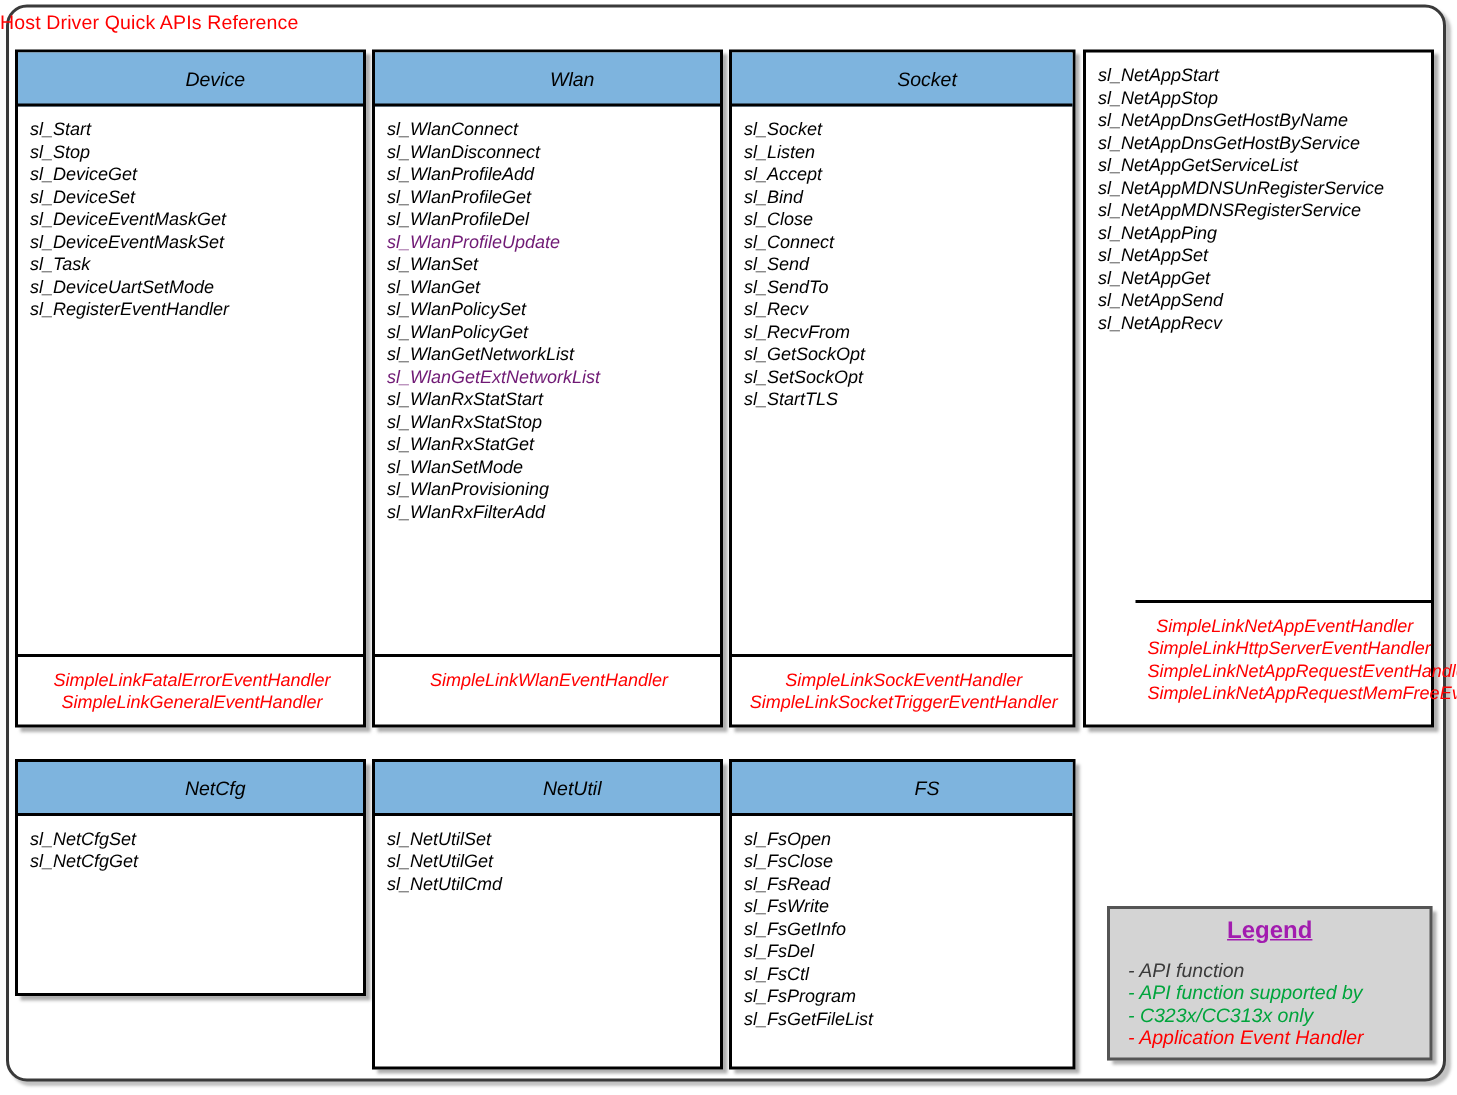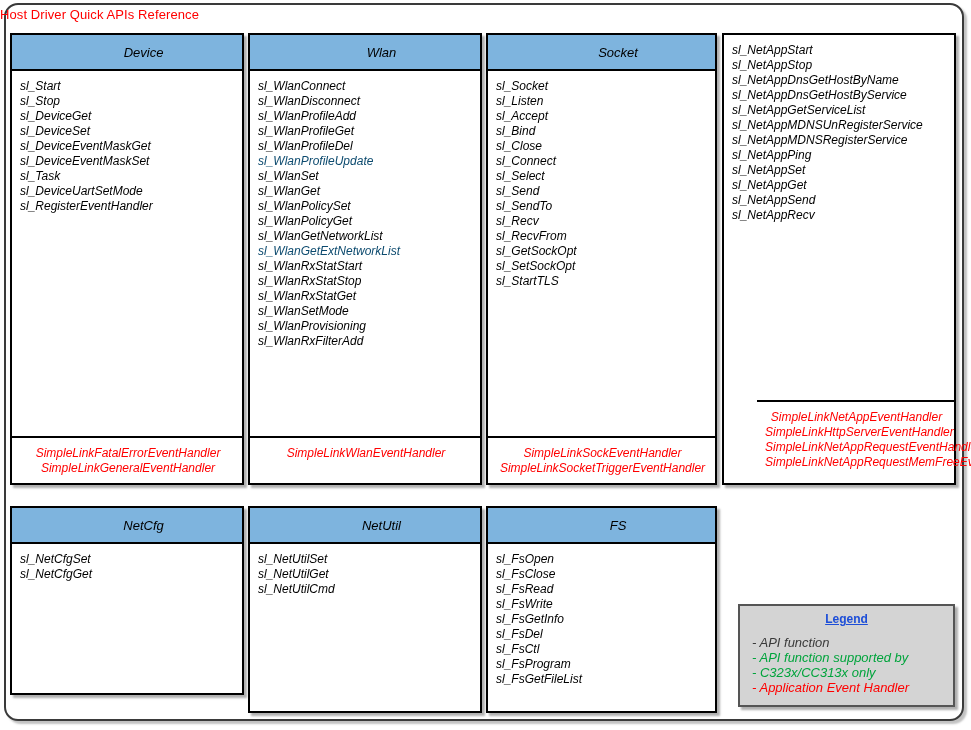--- a/index.html
+++ b/index.html
@@ -81,21 +81,21 @@
     overflow: hidden;
     border-radius: 19px;
   }
   .fn {
     font-style: italic;
     font-size: 12px;
     line-height: 15px;
     color: #000000;
     white-space: nowrap;
   }
-  .fn.green { color: #0c4a6e; }
+  .fn.green { color: #701a75; }
 
   .handler-sep {
     border-top: 2px solid #000000;
   }
   .handler-list {
     padding: 8px 6px 4px 8px;
   }
   .handler {
     font-style: italic;
     font-size: 12px;
@@ -109,23 +109,23 @@
     position: absolute;
     box-sizing: border-box;
     background: #d4d4d4;
     border: 2px solid #555555;
     box-shadow: 3px 3px 2px rgba(110,110,110,0.55);
     padding: 6px 0 8px 0;
   }
   .legend-title {
     text-align: center;
     font-weight: bold;
-    font-size: 12px;
+    font-size: 16px;
     text-decoration: underline;
-    color: #1d4ed8;
+    color: #a21caf;
     margin-bottom: 9px;
   }
   .legend-row {
     font-style: italic;
     font-size: 13px;
     line-height: 15px;
     padding-left: 12px;
     color: #3a3a3a;
   }
   .legend-row.c-black { color: #3a3a3a; }
@@ -199,21 +199,20 @@
           <span>Socket</span>
         </div>
         <div class="module-body">
           <div class="fn-list" style="flex: 0 0 353px; height: 353px;">
             <div class="fn">sl_Socket</div>
             <div class="fn">sl_Listen</div>
             <div class="fn">sl_Accept</div>
             <div class="fn">sl_Bind</div>
             <div class="fn">sl_Close</div>
             <div class="fn">sl_Connect</div>
-            <div class="fn">sl_Select</div>
             <div class="fn">sl_Send</div>
             <div class="fn">sl_SendTo</div>
             <div class="fn">sl_Recv</div>
             <div class="fn">sl_RecvFrom</div>
             <div class="fn">sl_GetSockOpt</div>
             <div class="fn">sl_SetSockOpt</div>
             <div class="fn">sl_StartTLS</div>
           </div>
           <div class="handler-list handler-sep" style="flex: 1 1 auto;">
             <div class="handler">SimpleLinkSockEventHandler</div>
@@ -238,21 +237,21 @@
             <div class="fn">sl_NetAppRecv</div>
           </div>
           <div class="handler-list handler-sep" style="flex: 1 1 auto; margin-left: 33px;">
             <div class="handler">SimpleLinkNetAppEventHandler</div>
             <div class="handler">SimpleLinkHttpServerEventHandler</div>
             <div class="handler">SimpleLinkNetAppRequestEventHandler</div>
             <div class="handler">SimpleLinkNetAppRequestMemFreeEventHandler</div>
           </div>
         </div>
       </div>
-      <div class="module" style="left: 10px; top: 506px; width: 234px; height: 189px;">
+      <div class="module" style="left: 10px; top: 506px; width: 234px; height: 158px;">
         <div class="module-head">
           <span>NetCfg</span>
         </div>
         <div class="module-body">
           <div class="fn-list">
             <div class="fn">sl_NetCfgSet</div>
             <div class="fn">sl_NetCfgGet</div>
           </div>
         </div>
       </div>

